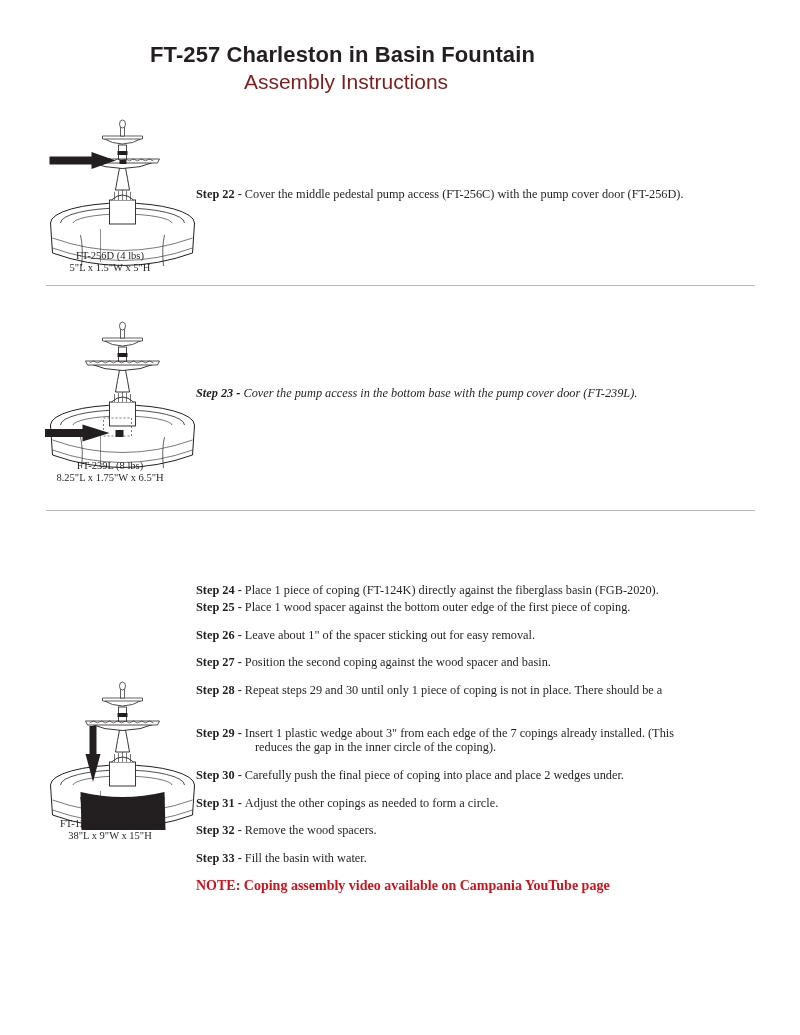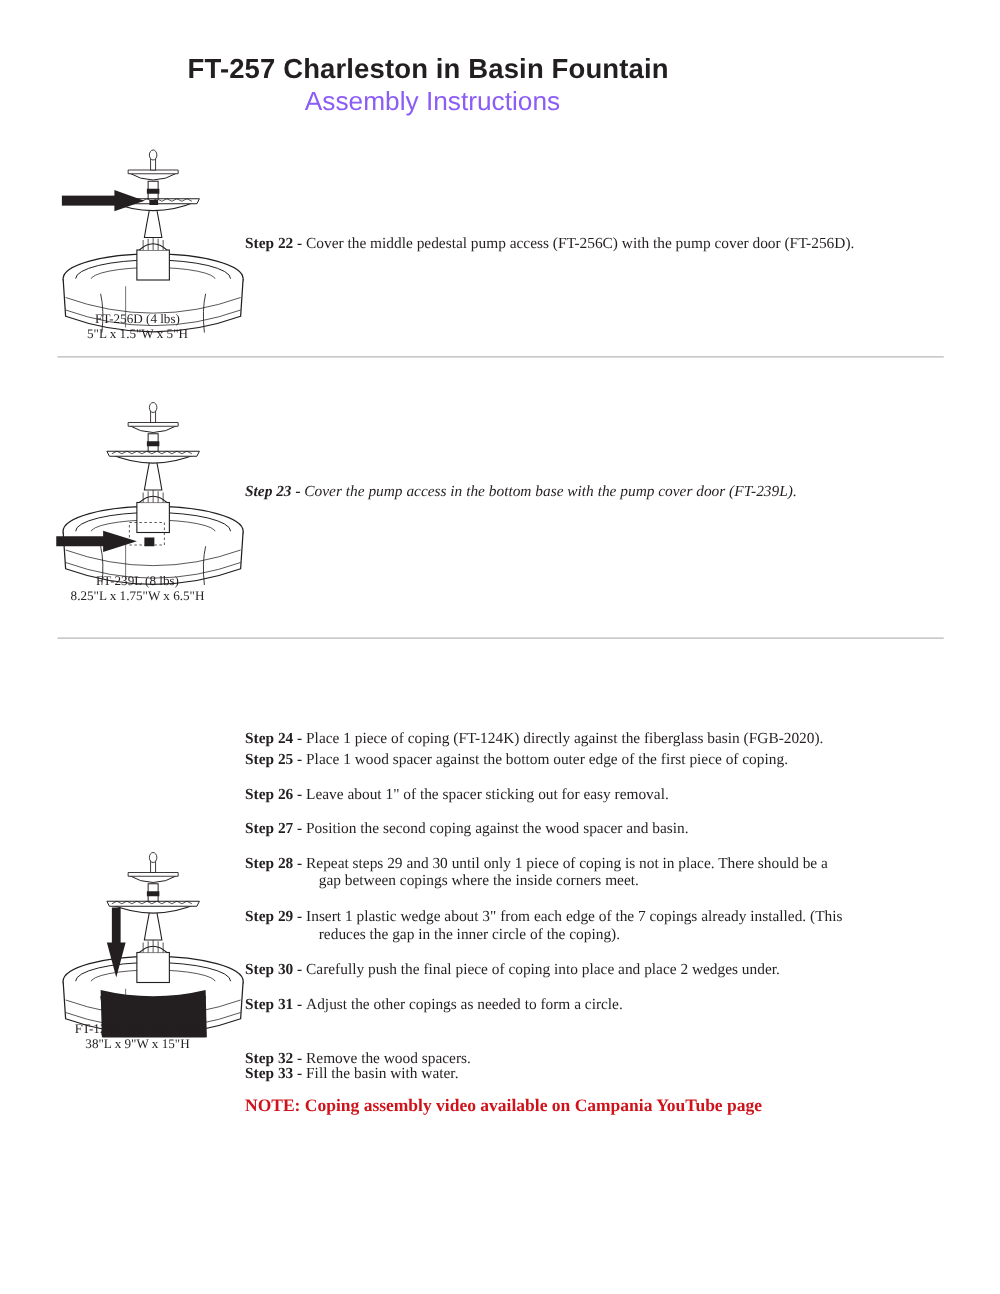--- a/index.html
+++ b/index.html
@@ -1,18 +1,18 @@
 <!DOCTYPE html>
 <html><head>
 <meta charset="utf-8">
 <style>
   html, body { margin: 0; padding: 0; background: #ffffff; }
   body { width: 800px; height: 1035px; position: relative; overflow: hidden; font-family: "DejaVu Serif", "Liberation Serif", serif; color: #231f20; }
   .title { position: absolute; top: 42px; left: 0; width: 685px; text-align: center; font-family: "Liberation Sans", sans-serif; font-weight: bold; font-size: 22px; color: #231f20; letter-spacing: 0.1px; }
-  .subtitle { position: absolute; top: 70px; left: 0; width: 692px; text-align: center; font-family: "Liberation Sans", sans-serif; font-size: 21px; color: #8b5cf6; }
+  .subtitle { position: absolute; top: 70px; left: 0; width: 692px; text-align: center; font-family: "Liberation Sans", sans-serif; font-size: 21px; color: #7f1d1d; }
   .divider { position: absolute; left: 46px; width: 709px; height: 0; border-top: 1.5px solid #b8b8b8; }
   .illus { position: absolute; }
   .caption { position: absolute; text-align: center; font-family: "Liberation Serif", serif; font-size: 10.5px; line-height: 12px; color: #231f20; }
   .step { position: absolute; left: 196px; font-family: "Liberation Serif", serif; font-size: 12.3px; line-height: 14px; color: #231f20; }
   .step .label { font-weight: bold; }
   .step .cont { display: block; padding-left: 59px; }
   .note { position: absolute; left: 196px; top: 878px; font-family: "Liberation Serif", serif; font-weight: bold; font-size: 14px; color: #d0121b; }
 </style>
 </head>
 <body>
@@ -119,32 +119,31 @@
   <span class="label">Step 25 - </span><span>Place 1 wood spacer against the bottom outer edge of the first piece of coping.</span>
 </div>
 <div class="step" style="top:628px;">
   <span class="label">Step 26 - </span><span>Leave about 1" of the spacer sticking out for easy removal.</span>
 </div>
 <div class="step" style="top:655px;">
   <span class="label">Step 27 - </span><span>Position the second coping against the wood spacer and basin.</span>
 </div>
 <div class="step" style="top:683px;">
   <span class="label">Step 28 - </span><span>Repeat steps 29 and 30 until only 1 piece of coping is not in place. There should be a</span>
-  <span class="cont">gap between copings where the inside corners meet.</span>
 </div>
 <div class="step" style="top:726px;">
   <span class="label">Step 29 - </span><span>Insert 1 plastic wedge about 3" from each edge of the 7 copings already installed. (This</span>
   <span class="cont">reduces the gap in the inner circle of the coping).</span>
 </div>
 <div class="step" style="top:768px;">
   <span class="label">Step 30 - </span><span>Carefully push the final piece of coping into place and place 2 wedges under.</span>
 </div>
 <div class="step" style="top:796px;">
   <span class="label">Step 31 - </span><span>Adjust the other copings as needed to form a circle.</span>
 </div>
-<div class="step" style="top:823px;margin-top:16px;">
+<div class="step" style="top:823px;">
   <span class="label">Step 32 - </span><span>Remove the wood spacers.</span>
 </div>
 <div class="step" style="top:851px;">
   <span class="label">Step 33 - </span><span>Fill the basin with water.</span>
 </div>
 
 <div class="note">NOTE: Coping assembly video available on Campania YouTube page</div>
 
 </body></html>

